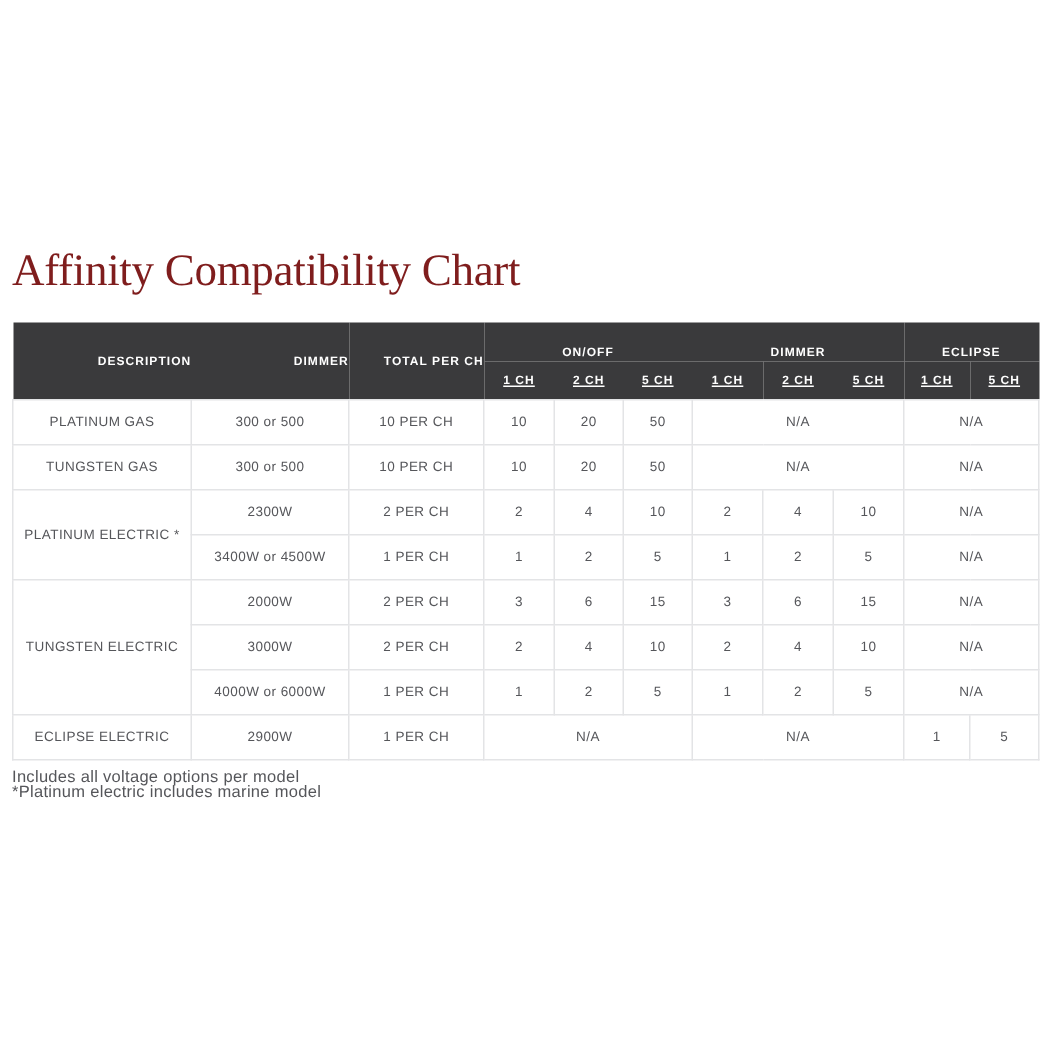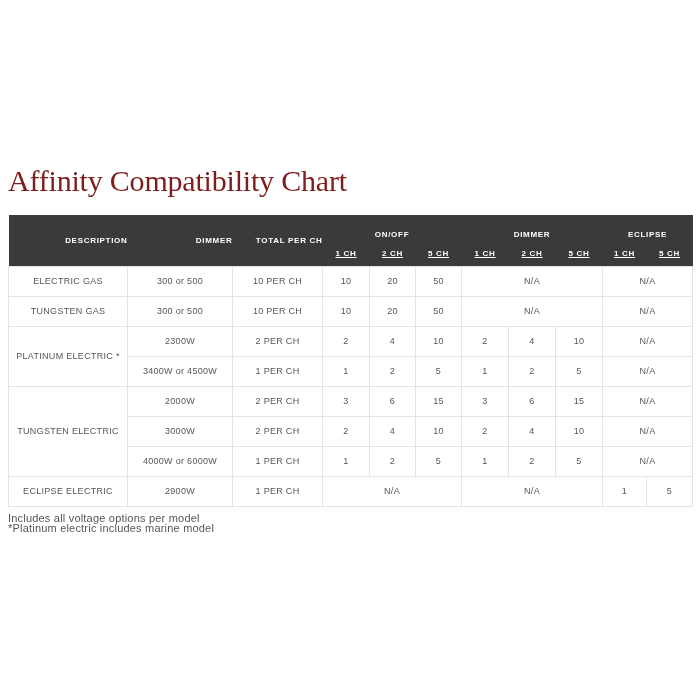--- a/index.html
+++ b/index.html
@@ -101,21 +101,21 @@
         <th>5 CH</th>
         <th>1 CH</th>
         <th>2 CH</th>
         <th>5 CH</th>
         <th>1 CH</th>
         <th>5 CH</th>
       </tr>
     </thead>
     <tbody>
       <tr>
-        <td>ELECTRIC GAS</td>
+        <td>PLATINUM GAS</td>
         <td>300 or 500</td>
         <td>10 PER CH</td>
         <td>10</td>
         <td>20</td>
         <td>50</td>
         <td colspan="3">N/A</td>
         <td colspan="2">N/A</td>
       </tr>
       <tr>
         <td>TUNGSTEN GAS</td>

